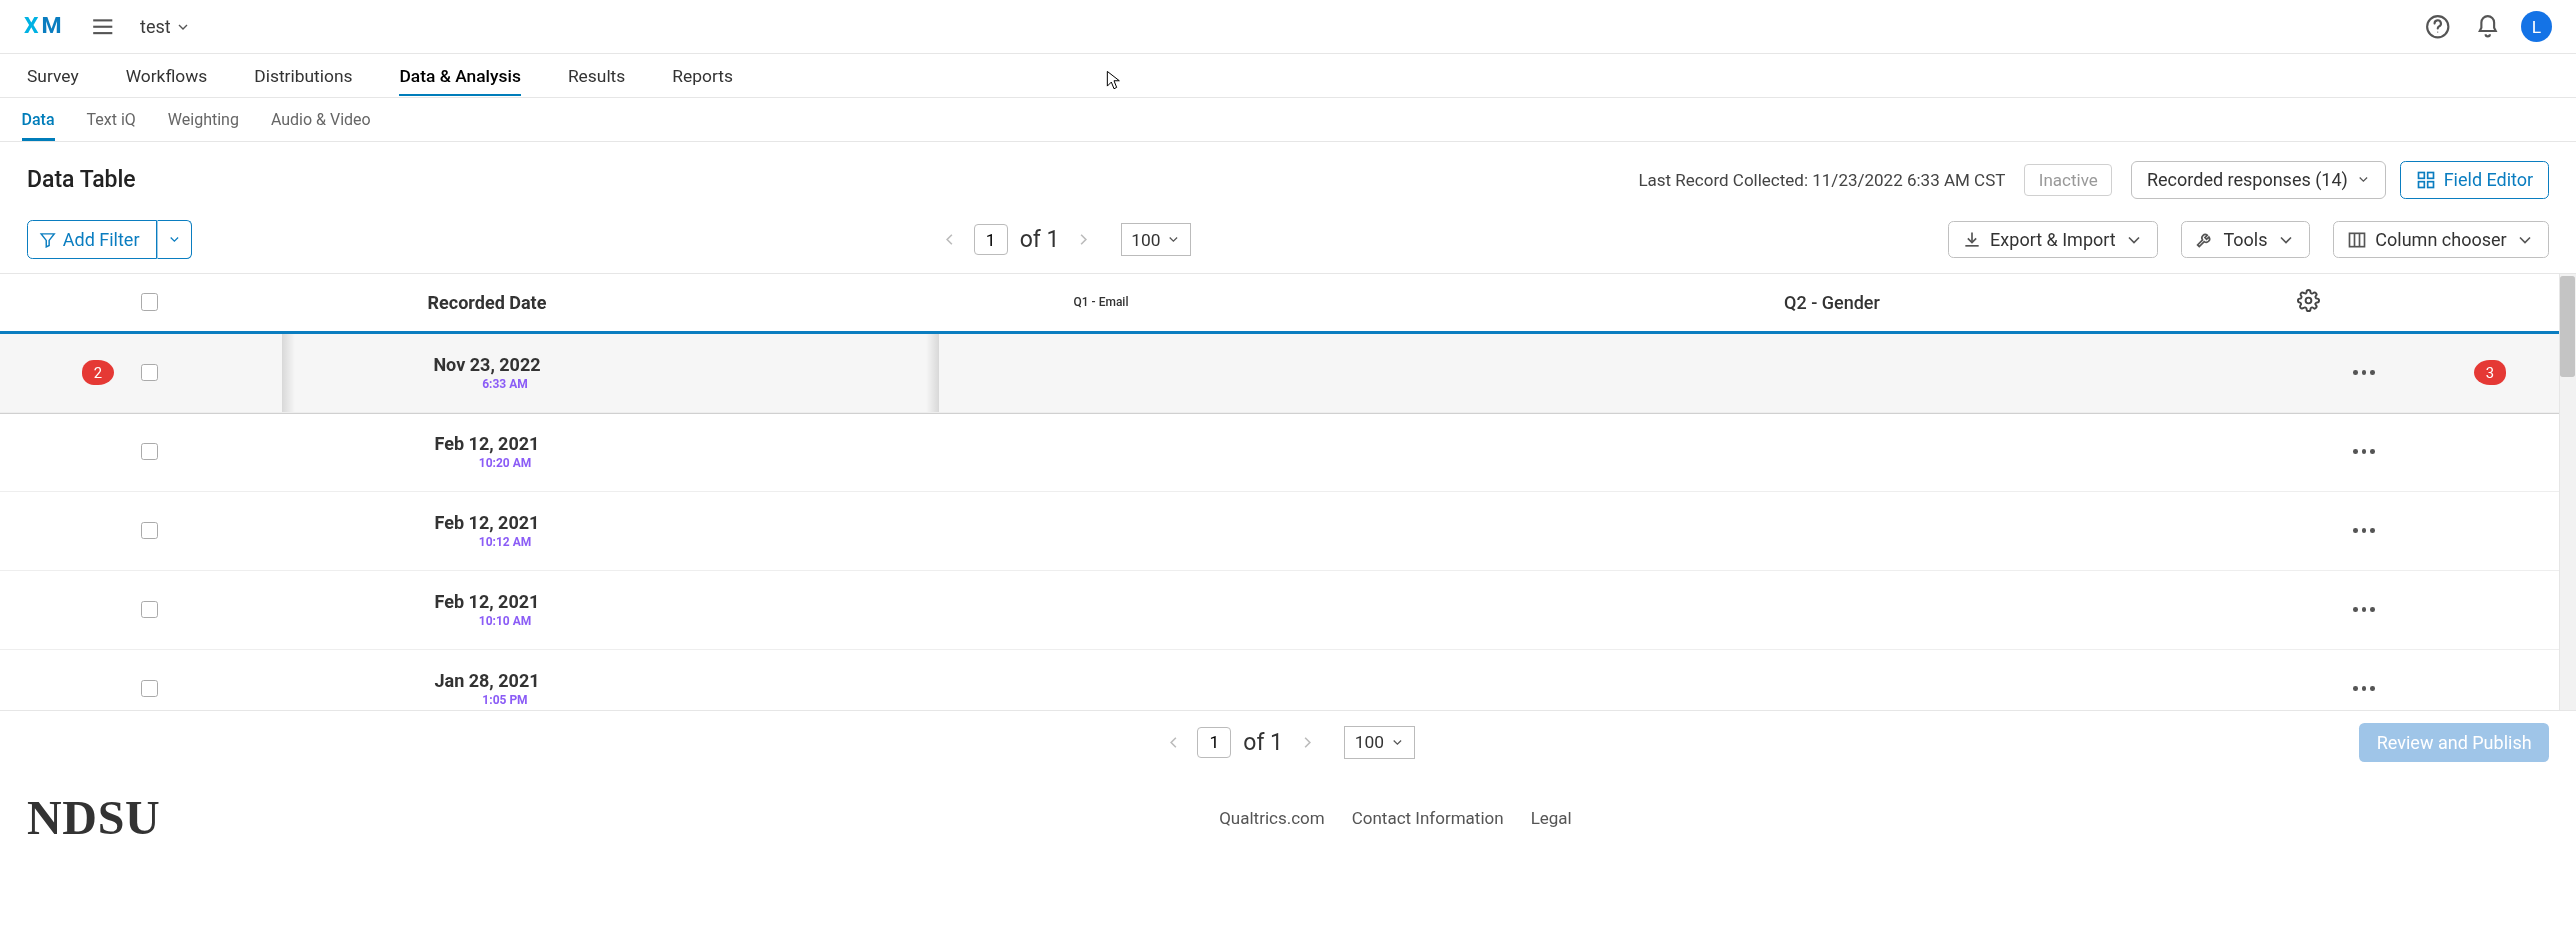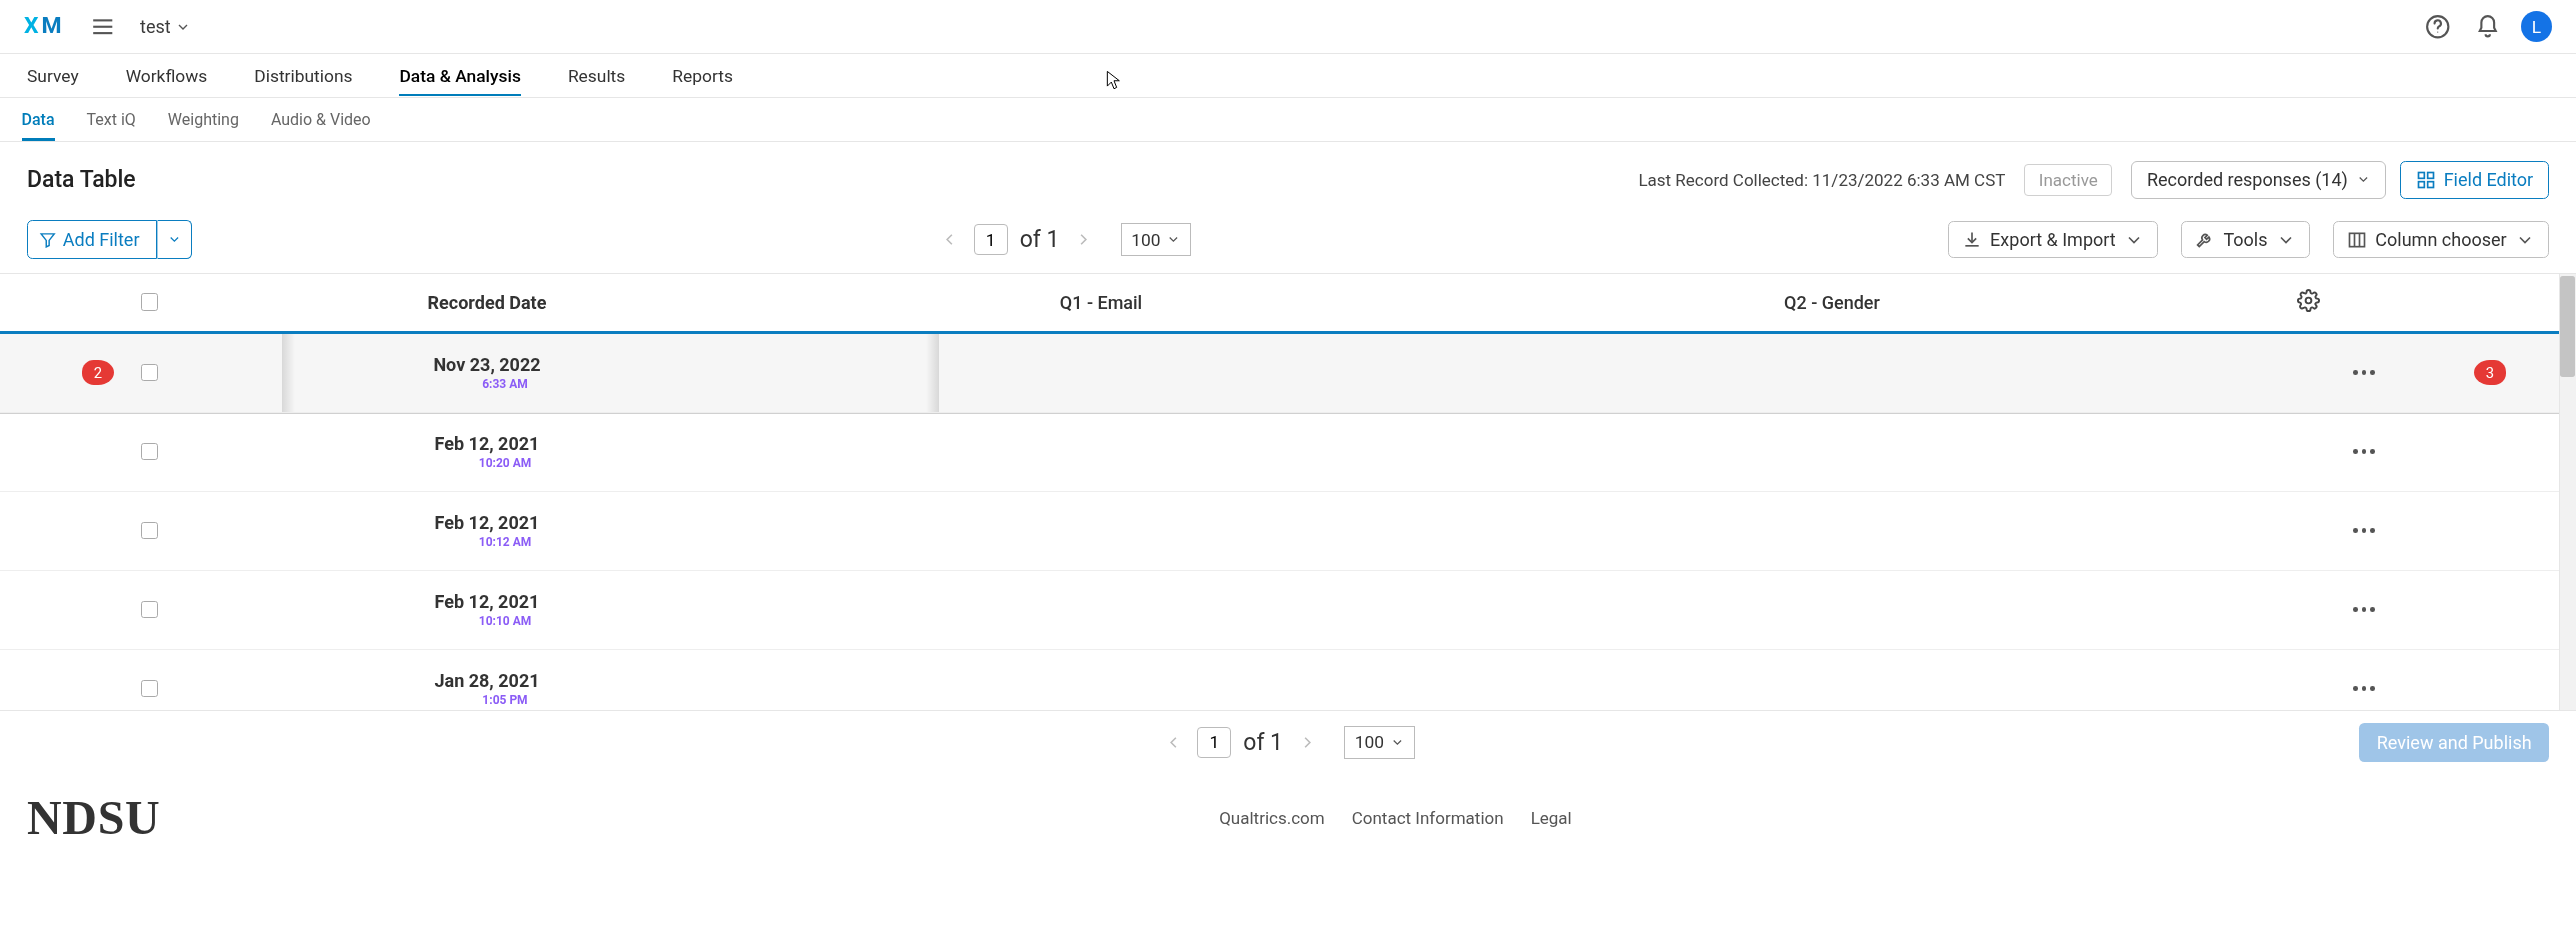--- a/index.html
+++ b/index.html
@@ -58,21 +58,21 @@
   .toolbar-spacer-right { flex:1; }
   .toolbar-right { display:flex; gap:12px; }
   .tool-btn { border:1px solid #c0c0c0; padding:6.7px 13.4px; border-radius:5.4px; font-size:18px; display:flex; align-items:center; gap:8px; cursor:pointer; background:#fff;margin-left:11px; }
   .tool-btn svg { width:20px; height:20px; }
 
   
   .table-wrapper { position:relative; }
   .table-head { display:flex; align-items:center; height:60px; border-bottom:3.4px solid #0a7dc0; padding-left:27px; padding-right:27px; }
   .col-check { width:168px; display:flex; justify-content:flex-start; padding-left:114px; }
   .col-date { width:584px; font-size:18px; font-weight:700; text-align:center; }
-  .col-q1 { width:644px; font-size:18px; font-weight:500; text-align:center; }
+  .col-q1 { width:644px; font-size:12px; font-weight:500; text-align:center; }
   .col-q2 { width:818px; font-size:18px; font-weight:500; text-align:center; }
   .col-actions { width:134px; display:flex; justify-content:flex-end; align-items:center; }
   .col-actions-head { width:134px; display:flex; justify-content:center; align-items:center; }
   .gear-btn { cursor:pointer; }
   .gear-btn svg { width:23px; height:23px; stroke:#444; }
 
   .checkbox { width:17.4px; height:17.4px; border:1.3px solid #aaa; border-radius:2.7px; background:#fff; cursor:pointer; display:inline-block; }
 
   .rows { height: 376px; overflow-y:auto; }
   .row { display:flex; align-items:center; height:79px; border-bottom:0.7px solid #eee; padding-left:27px; padding-right:27px; position:relative; }

